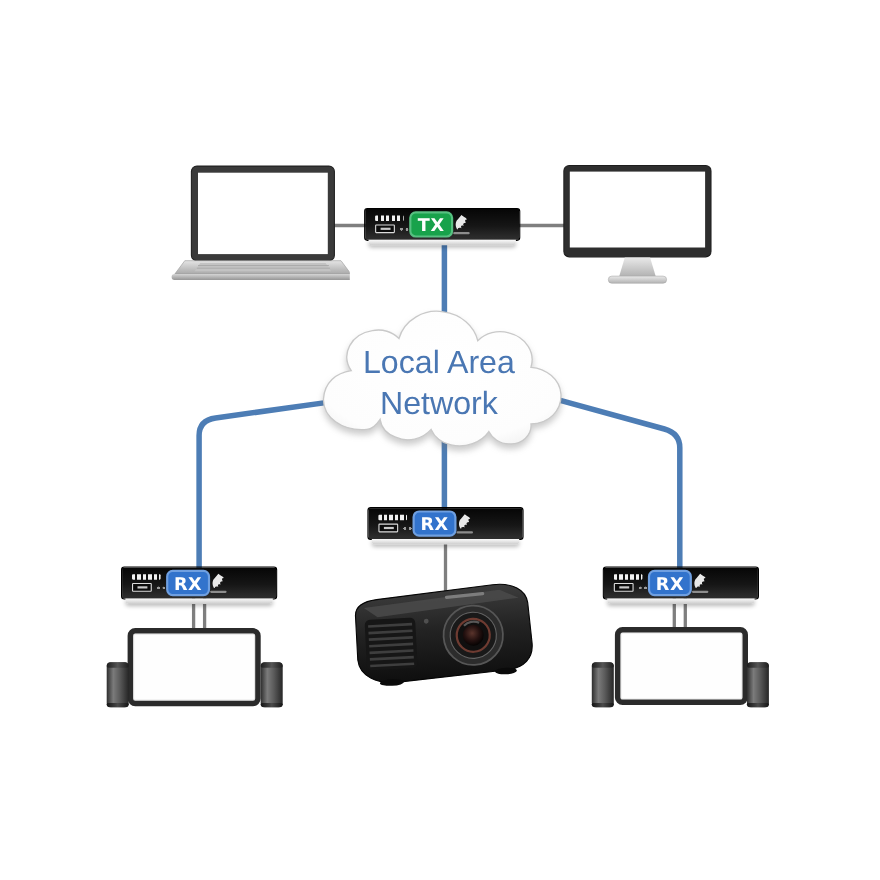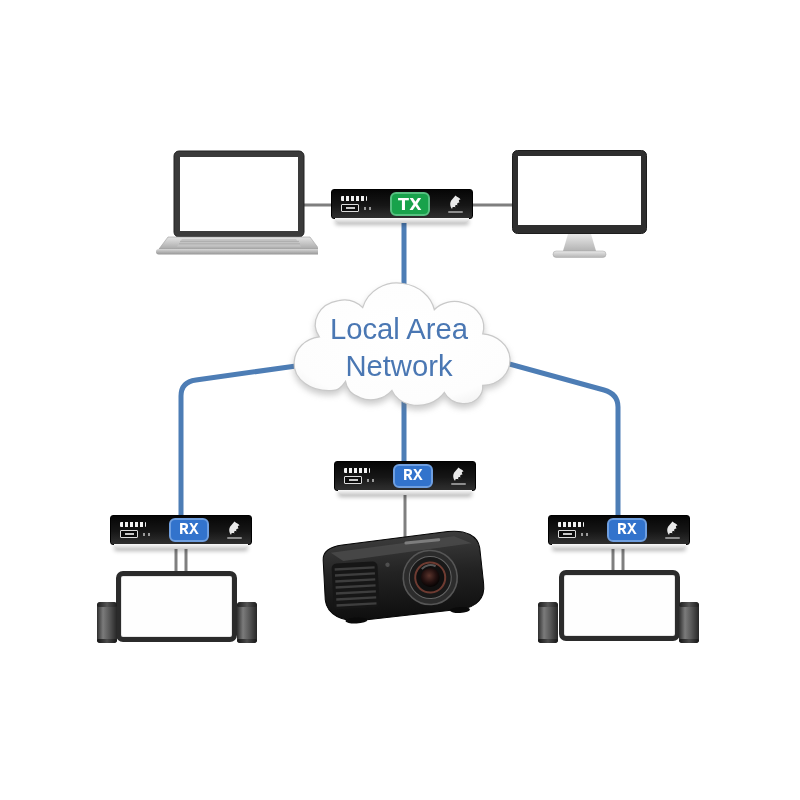--- a/index.html
+++ b/index.html
@@ -8,41 +8,41 @@
   
   .wires{position:absolute;left:0;top:0;z-index:1;}
   .cloud-svg{position:absolute;left:281px;top:277px;z-index:2;
              filter:drop-shadow(0 4px 3px rgba(110,110,110,.35));}
   .cloud-label{font-family:"Liberation Sans",sans-serif;font-size:29px;fill:#4a77b3;}
 
   
   .avdevice{position:absolute;width:142px;height:30px;z-index:3;
     background:linear-gradient(180deg,#060606 0%,#161616 55%,#303030 100%);
     border:1px solid #000;border-radius:3px;
-    display:flex;align-items:center;justify-content:space-between;
+    display:flex;align-items:center;
     padding:0 9px;box-sizing:border-box;}
   .avdevice::after{content:"";position:absolute;left:3px;right:3px;bottom:-5px;height:5px;
     background:linear-gradient(180deg,#fafafa,#cccccc);border-radius:0 0 3px 3px;
     box-shadow:0 2px 4px rgba(0,0,0,.28);}
   .dev-left{display:flex;flex-direction:column;gap:3px;}
   .wordmark{width:26px;height:5px;border-radius:1px;
     background:repeating-linear-gradient(90deg,#f2f2f2 0 3px,transparent 3px 5px);}
   .portrow{display:flex;align-items:center;gap:4px;}
   .usb-port{width:16px;height:6px;border:1px solid #dcdcdc;border-radius:1px;
     background:#0c0c0c;display:flex;align-items:center;justify-content:center;}
   .usb-port i{display:block;width:9px;height:2px;background:#c9c9c9;}
   .usb-glyph{width:9px;height:5px;background:
     radial-gradient(circle at 2px 2.5px,#9a9a9a 1.2px,transparent 1.4px),
     radial-gradient(circle at 7px 2.5px,#9a9a9a 1.2px,transparent 1.4px);}
   .badge{min-width:40px;height:24px;border-radius:6px;
     display:flex;align-items:center;justify-content:center;
     color:#fff;font-family:"DejaVu Sans","Liberation Sans",sans-serif;
     font-weight:bold;font-size:16px;letter-spacing:.5px;padding:0 4px;box-sizing:border-box;}
   .badge-tx{background:#18a24b;border:2px solid #57c081;}
-  .badge-rx{background:#3273cc;border:2px solid #6f9fe0;font-family:Liberation Mono, monospace;}
+  .badge-rx{background:#3273cc;border:2px solid #6f9fe0;}
   .dev-right{display:flex;flex-direction:column;align-items:center;gap:2px;}
   .brand-dash{width:15px;height:2px;background:#8d8d8d;border-radius:1px;}
 
   
   .endpoint-svg{position:absolute;z-index:3;}
 
   .tv{position:absolute;z-index:3;width:121px;height:71px;background:#fefefe;
     border:5px solid #2b2b2b;border-radius:7px;box-sizing:border-box;
     box-shadow:inset 0 0 0 1px #e6e6e6;}
   .speaker{position:absolute;z-index:3;width:20px;height:41px;border-radius:4px;

